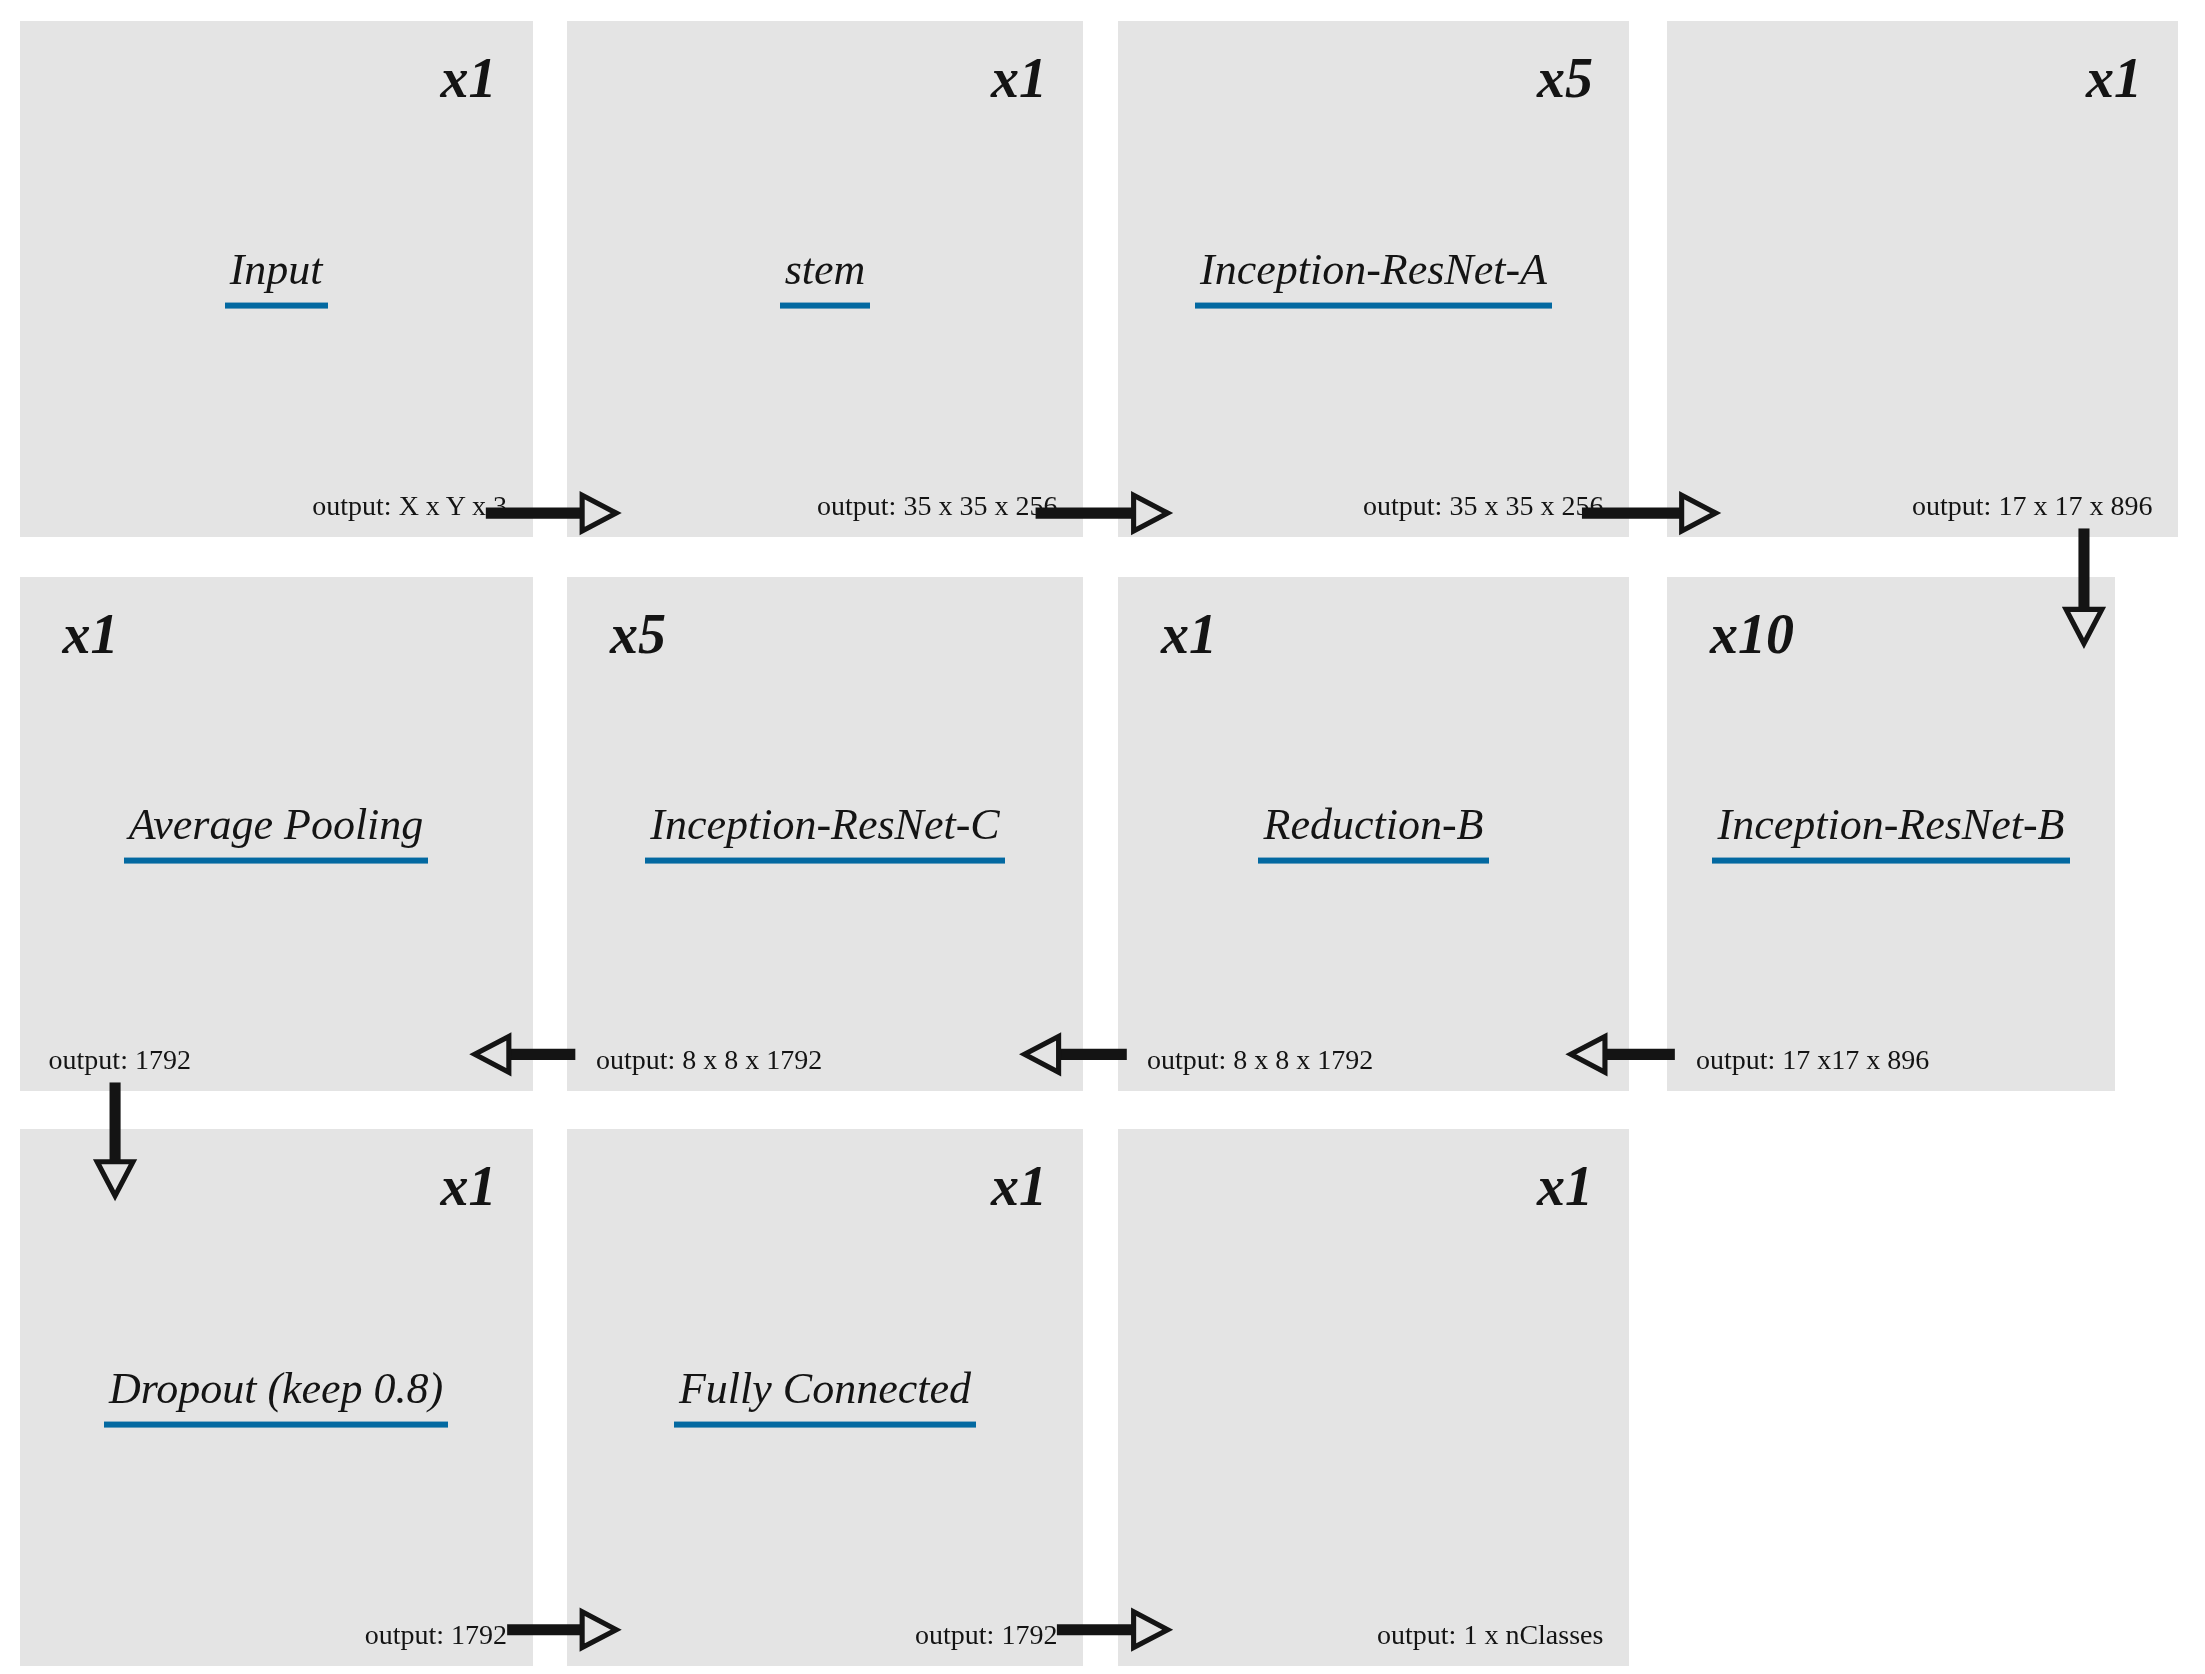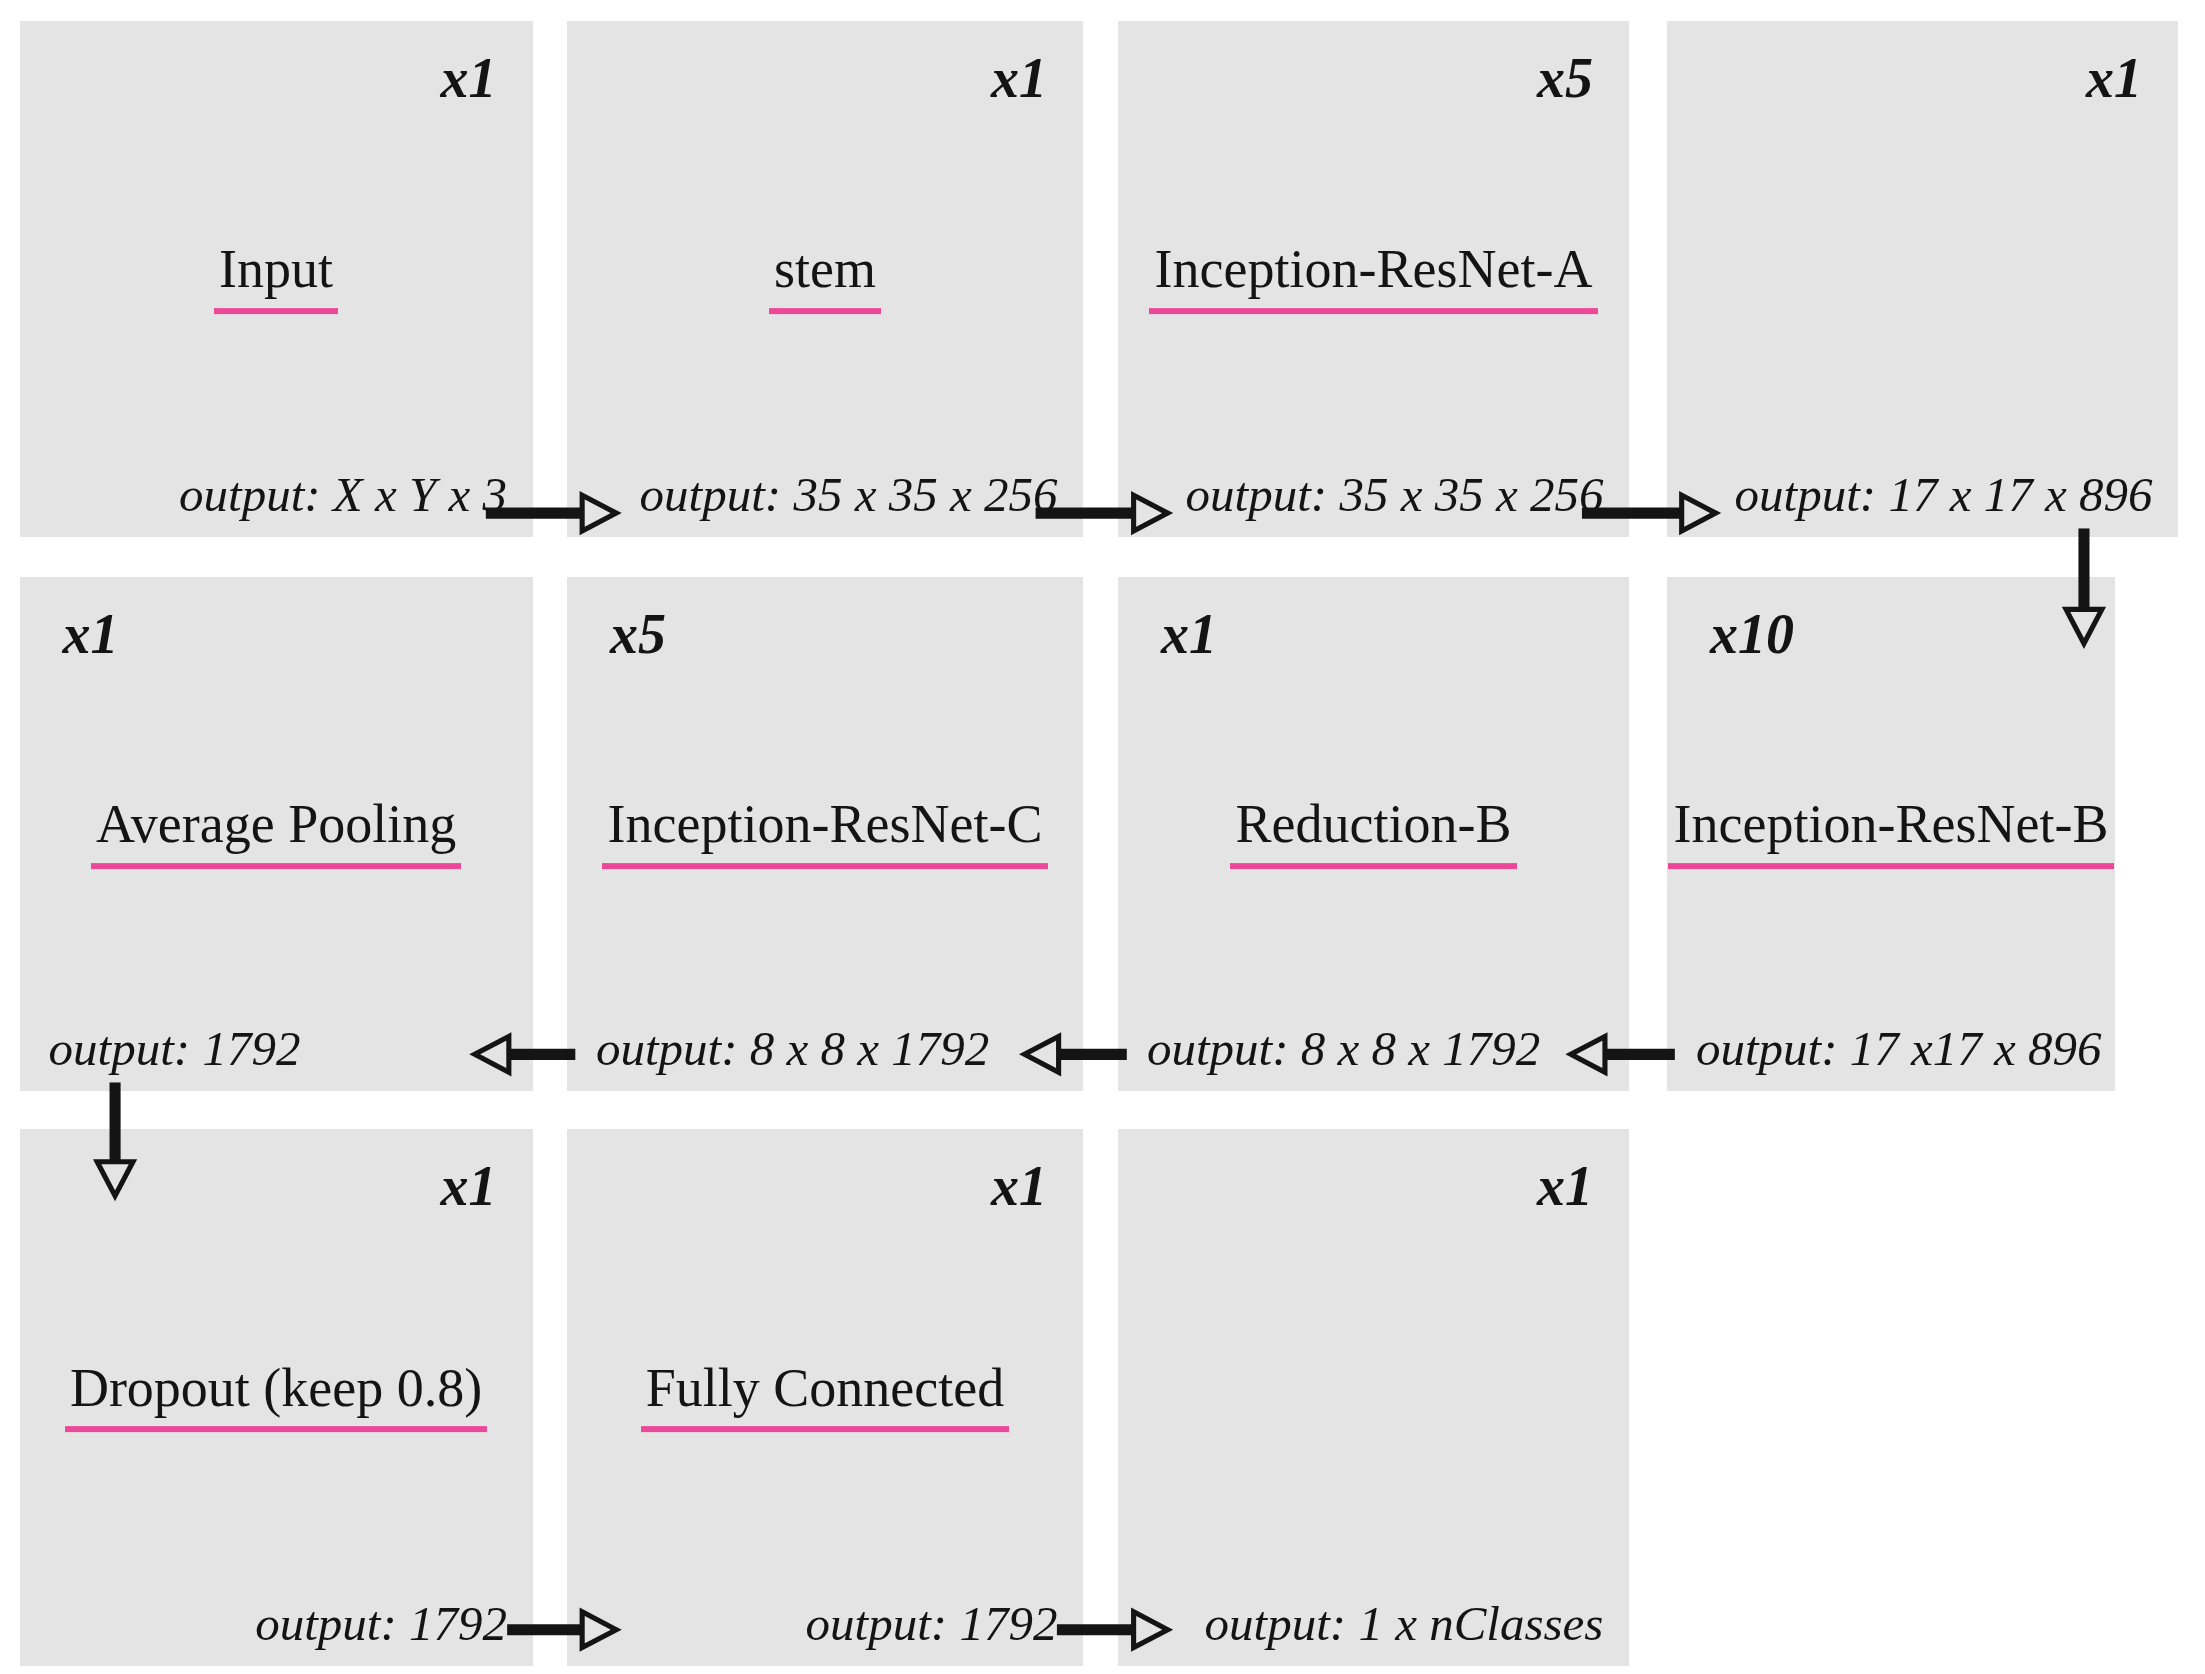--- a/index.html
+++ b/index.html
@@ -30,30 +30,30 @@
   .title-wrap {
     position: absolute;
     left: 0; right: 0;
     top: 50%;
     transform: translateY(-52%);
     text-align: center;
     white-space: nowrap;
   }
   .title {
     display: inline-block;
-    font-size: 54px;
+    font-style: italic;
+    font-size: 44px;
     line-height: 1.05;
     padding: 0 5.1px 10.2px 5.1px;
-    border-bottom: 6px solid #ec4899;
+    border-bottom: 6px solid #0369a1;
   }
   .out {
     position: absolute;
     bottom: 15.3px;
-    font-style: italic;
-    font-size: 49px;
+    font-size: 28px;
     line-height: 1.1;
     white-space: nowrap;
   }
   .out-right .out { right: 25.6px; }
   .out-left  .out { left: 29px; }
   #arrows {
     position: absolute;
     left: 0; top: 0;
     pointer-events: none;
   }

